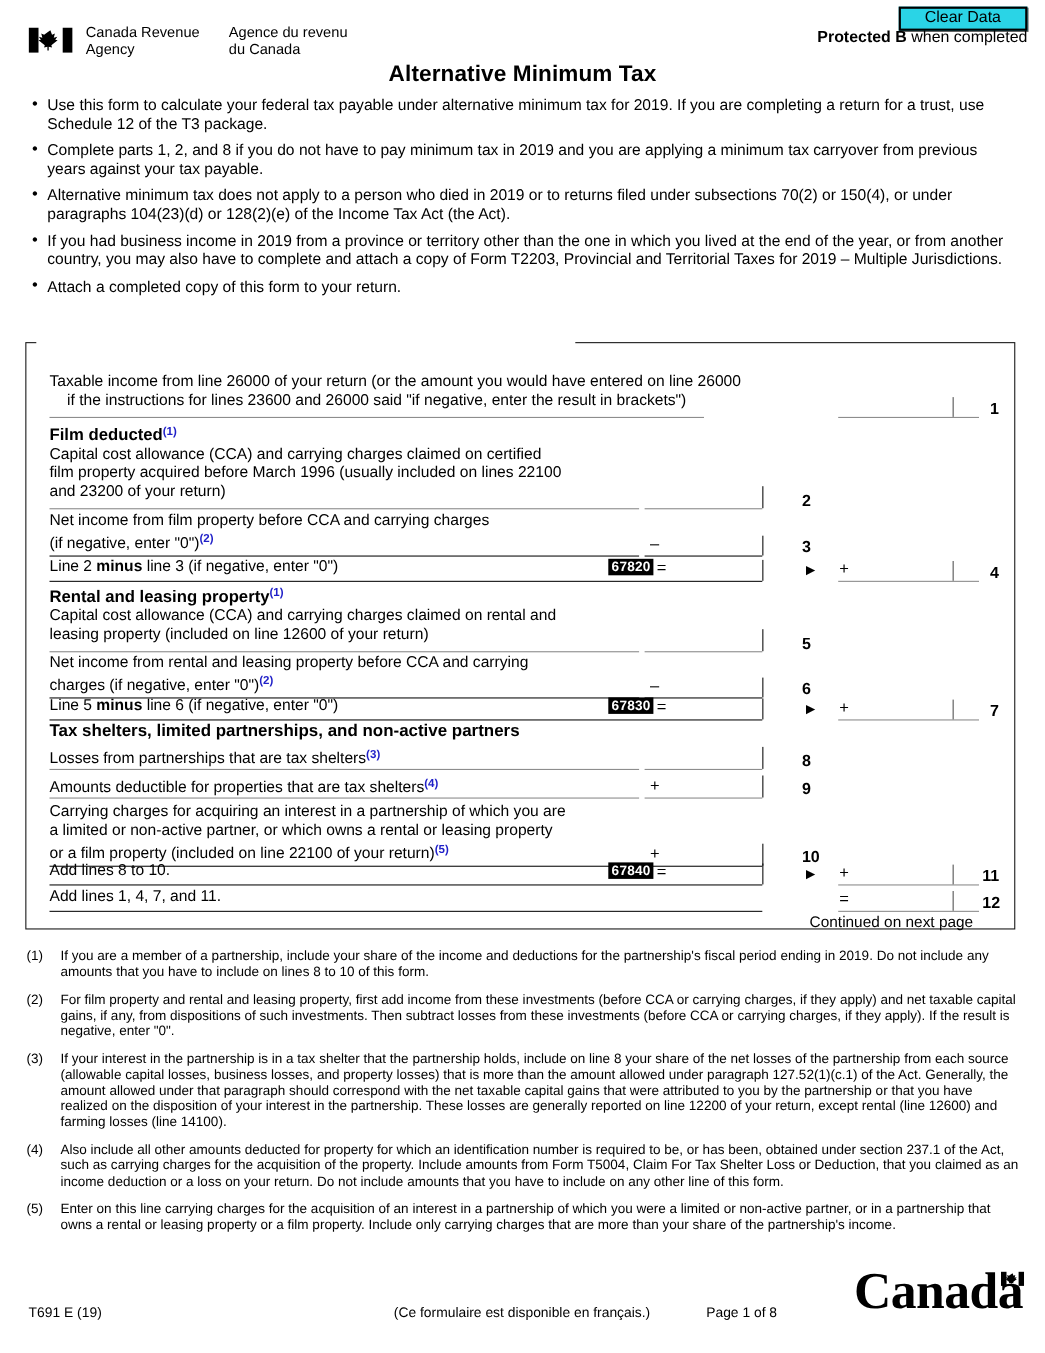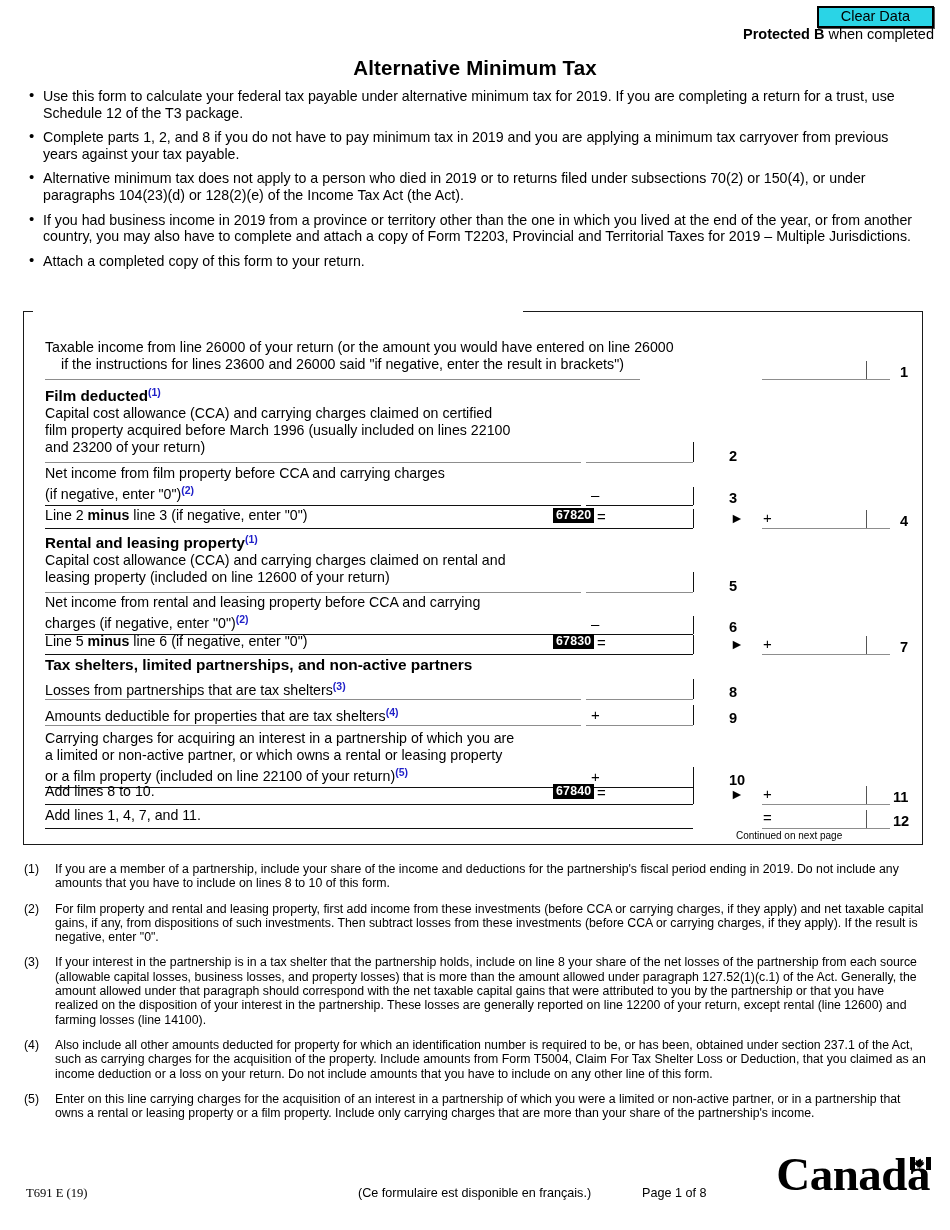--- a/index.html
+++ b/index.html
@@ -206,21 +206,21 @@
     letter-spacing: 0.2px;
     line-height: 13px;
   }
   .arrow {
     position: absolute;
     font-size: 14px;
     line-height: 14px;
   }
   .continued {
     position: absolute;
-    font-size: 10px;
+    font-size: 14px;
   }
 
   
   .footnotes {
     position: absolute;
     left: 24px;
     top: 862px;
     width: 902px;
   }
   .fnote {
@@ -237,21 +237,20 @@
     top: 0;
     width: 26px;
   }
 
   
   .footer-code {
     position: absolute;
     left: 26px;
     top: 1186px;
     font-size: 12.6px;
-    font-family: Liberation Serif, serif;
   }
   .footer-fr {
     position: absolute;
     left: 358px;
     top: 1186px;
     font-size: 12.6px;
   }
   .footer-page {
     position: absolute;
     left: 642px;
@@ -280,20 +279,33 @@
 </style>
 </head>
 <body>
 
 <div id="page">
 
   <div class="clear-data-wrap">
     <button class="clear-data-btn">Clear Data</button>
   </div>
 
+  <div class="cra-block">
+    <svg class="cra-flag" viewBox="0 0 40 23">
+      <rect x="0" y="0" width="9" height="23" fill="#000"></rect>
+      <rect x="31" y="0" width="9" height="23" fill="#000"></rect>
+      <path d="M20 2.6 L21.5 6.6 L24.1 5.4 L23.1 9.4 L26.3 8.3 L24.4 11.2 L26.6 11.6 L20.9 16.1 L21.5 18.1 L18.5 17.6 L18.5 21 L17.3 21 L17.3 17.6 L14.3 18.1 L14.9 16.1 L9.2 11.6 L11.4 11.2 L9.5 8.3 L12.7 9.4 L11.7 5.4 L14.3 6.6 Z" fill="#000" transform="translate(-0.2,0)"></path>
+    </svg>
+    <div class="cra-names">
+      <div class="cra-en">Canada Revenue
+Agency</div>
+      <div class="cra-fr">Agence du revenu
+du Canada</div>
+    </div>
+  </div>
 
   <div class="protected">
     <b>Protected B</b><span> when completed</span>
   </div>
 
   <div class="form-title">Alternative Minimum Tax</div>
 
   <div class="intro">
     <div class="bullet">Use this form to calculate your federal tax payable under alternative minimum tax for 2019. If you are completing a return for a trust, use Schedule 12 of the T3 package.</div>
     <div class="bullet">Complete parts 1, 2, and 8 if you do not have to pay minimum tax in 2019 and you are applying a minimum tax carryover from previous years against your tax payable.</div>

